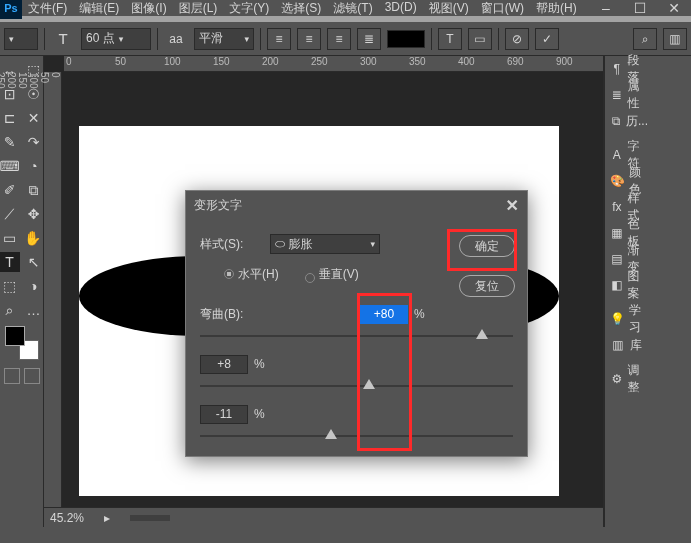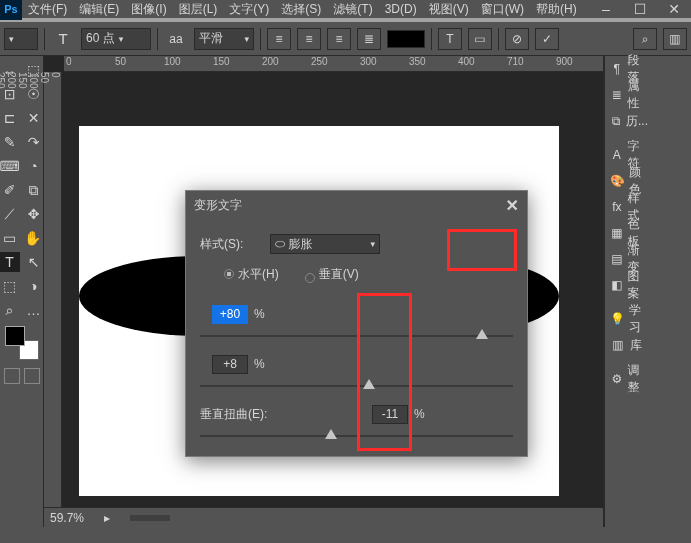--- a/index.html
+++ b/index.html
@@ -1,20 +1,20 @@
 <!DOCTYPE html>
 <html><head>
 <meta charset="utf-8">
 <style>
   *{margin:0;padding:0;box-sizing:border-box;font-family:-apple-system,"Microsoft YaHei",sans-serif;font-size:12px;color:#d5d5d5;}
   body{width:691px;height:543px;background:#535353;overflow:hidden;position:relative;}
   
-  .tbar{height:22px;background:#535353;display:flex;align-items:center;border-bottom:4px solid #a3a3a3;}
+  .tbar{height:22px;background:#535353;display:flex;align-items:center;border-bottom:6px solid #a3a3a3;}
   .logo{width:22px;height:22px;background:#001e36;display:flex;align-items:center;justify-content:center;font-weight:bold;color:#31a8ff;font-size:11px;}
-  .menus{display:flex;cursor:default;align-items:center;}
+  .menus{display:flex;cursor:default;}
   .menus span{padding:0 6px;font-size:12px;}
   .wbtns{margin-left:auto;display:flex;}
   .wbtn{width:34px;height:20px;display:flex;align-items:center;justify-content:center;font-size:14px;}
   
   .optbar{height:34px;background:#535353;border-bottom:1px solid #2a2a2a;display:flex;align-items:center;padding:0 4px;gap:6px;}
   .sep{width:1px;height:22px;background:#2a2a2a;}
   .opticon{width:24px;height:24px;display:flex;align-items:center;justify-content:center;}
   .drop{height:22px;background:#3f3f3f;border:1px solid #2a2a2a;display:flex;align-items:center;padding:0 4px;gap:4px;}
   .drop .dv{min-width:10px;text-align:center;}
   .drop .tri{font-size:9px;}
@@ -50,21 +50,21 @@
   .dlg-t{height:28px;display:flex;align-items:center;padding:0 8px;gap:22px;}
   .dlg-t .x{margin-left:auto;font-size:16px;font-weight:bold;}
   .dlg-b{padding:10px 14px;}
   .row{display:flex;align-items:center;height:30px;}
   .row label{width:70px;}
   .sel{flex:0 0 110px;height:20px;background:#3f3f3f;border:1px solid #2a2a2a;display:flex;align-items:center;padding:0 4px;font-size:12px;}
   .sel .tri{margin-left:auto;font-size:9px;}
   .radio{width:10px;height:10px;border:1px solid #888;border-radius:50%;margin-right:4px;}
   .radio.sel2{background:radial-gradient(#bbb 40%,transparent 45%);}
   .dim{color:#888;}
-  .numin{width:36px;height:19px;background:#3f3f3f;border:1px solid #2a2a2a;text-align:center;font-size:12px;display:flex;align-items:center;justify-content:center;margin-left:12px;}
+  .numin{width:48px;height:19px;background:#3f3f3f;border:1px solid #2a2a2a;text-align:center;font-size:12px;display:flex;align-items:center;justify-content:center;}
   .numin.on{background:#1473e6;border-color:#1473e6;color:#fff;}
   .pct{margin-left:6px;}
   .slider{height:14px;position:relative;margin:0 0 6px 0;}
   .slider .rail{position:absolute;top:6px;left:0;right:0;height:2px;background:#3a3a3a;}
   .slider .thumb{position:absolute;top:0;width:0;height:0;border-left:6px solid transparent;border-right:6px solid transparent;border-bottom:10px solid #c6c6c6;}
   .dlg-btn{width:56px;height:22px;border:1px solid #aaa;border-radius:11px;display:flex;align-items:center;justify-content:center;font-size:12px;}
   .dlg-r{position:absolute;top:44px;right:12px;display:flex;flex-direction:column;gap:18px;align-items:center;}
   
   .anno{position:absolute;border:3px solid #ff2a2a;pointer-events:none;}
 </style>
@@ -170,40 +170,40 @@
     <div class="rulh">
       <span>0</span>
         <span>50</span>
         <span>100</span>
         <span>150</span>
         <span>200</span>
         <span>250</span>
         <span>300</span>
         <span>350</span>
         <span>400</span>
-        <span>710</span>
+        <span>690</span>
         <span>900</span>
     </div>
     <div class="rulv">
       <span>0</span>
         <span>50</span>
         <span>100</span>
         <span>150</span>
         <span>200</span>
         <span>250</span>
     </div>
     <div class="art"></div>
     <div class="txtshape">
       <span class="c" style="transform:rotate(-20deg) translateY(10px)">文</span>
       <span class="c" style="transform:translateY(-2px)">字</span>
       <span class="c" style="transform:translateY(-2px)">效</span>
       <span class="c" style="transform:rotate(20deg) translateY(10px)">果</span>
     </div>
     <div class="status">
-      <span>59.7%</span>
+      <span>45.2%</span>
       <span>▸</span>
       <div class="ar"></div>
     </div>
   </div>
 
   <div class="rpan">
     <div class="rcol">
       <div class="rit">
           <span class="ic">¶</span>
           <span>段落</span>
@@ -279,43 +279,47 @@
         </span>
       <span style="display:flex;align-items:flex-end">
           <span class="radio"></span>
           <span>垂直(V)</span>
         </span>
     </div>
 
     <div style="height:10px"></div>
 
     <div class="row">
+      <label style="width:160px">弯曲(B):</label>
       <div class="numin on">+80</div>
       <span class="pct">%</span>
     </div>
     <div class="slider">
         <div class="rail"></div>
         <div class="thumb" style="left:calc(90% - 6px)"></div>
       </div>
 
     <div class="row">
       <div class="numin">+8</div>
       <span class="pct">%</span>
     </div>
     <div class="slider">
         <div class="rail"></div>
         <div class="thumb" style="left:calc(54% - 6px)"></div>
       </div>
 
     <div class="row">
-      <label style="width:160px">垂直扭曲(E):</label>
       <div class="numin">-11</div>
       <span class="pct">%</span>
     </div>
     <div class="slider">
         <div class="rail"></div>
         <div class="thumb" style="left:calc(42% - 6px)"></div>
       </div>
   </div>
+  <div class="dlg-r">
+    <div class="dlg-btn">确定</div>
+    <div class="dlg-btn">复位</div>
+  </div>
 </div>
 
 <div class="anno" style="top:229px;left:447px;width:70px;height:42px"></div>
 <div class="anno" style="top:293px;left:357px;width:55px;height:158px"></div>
 
 </body></html>

